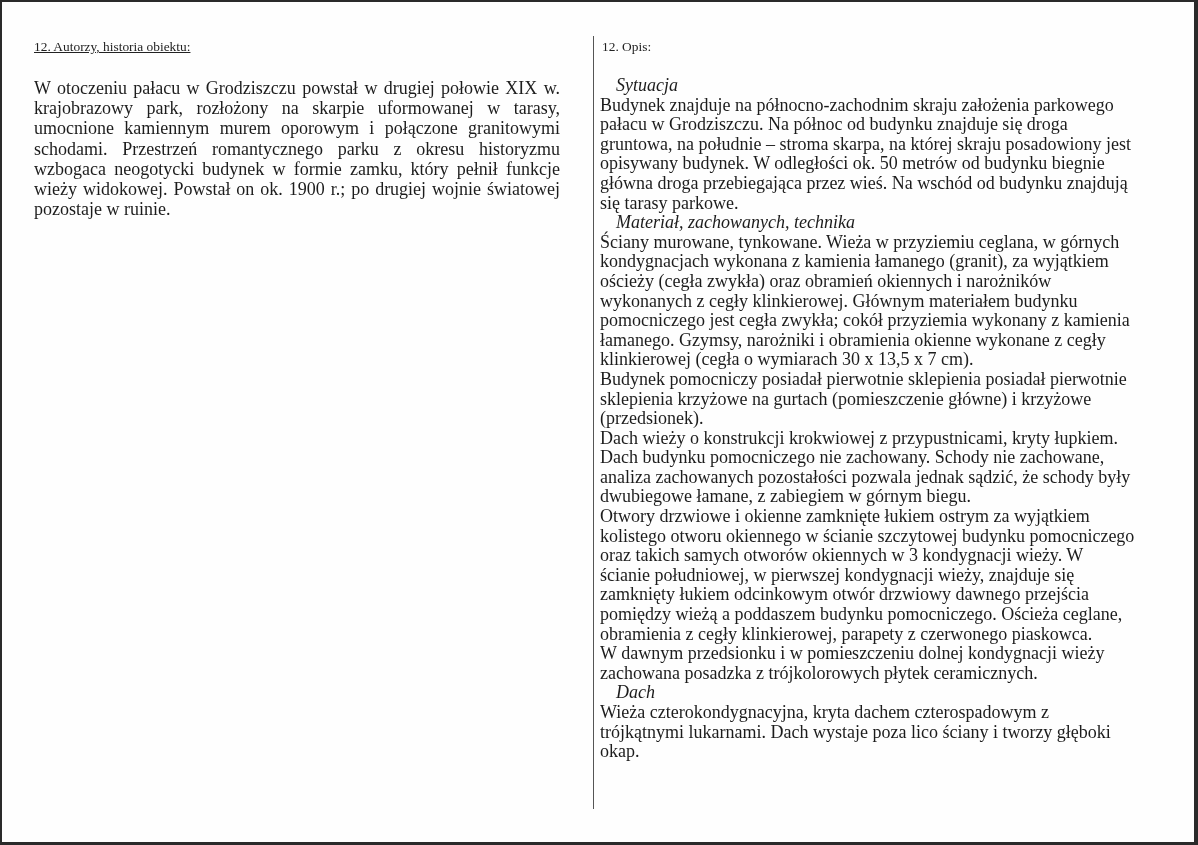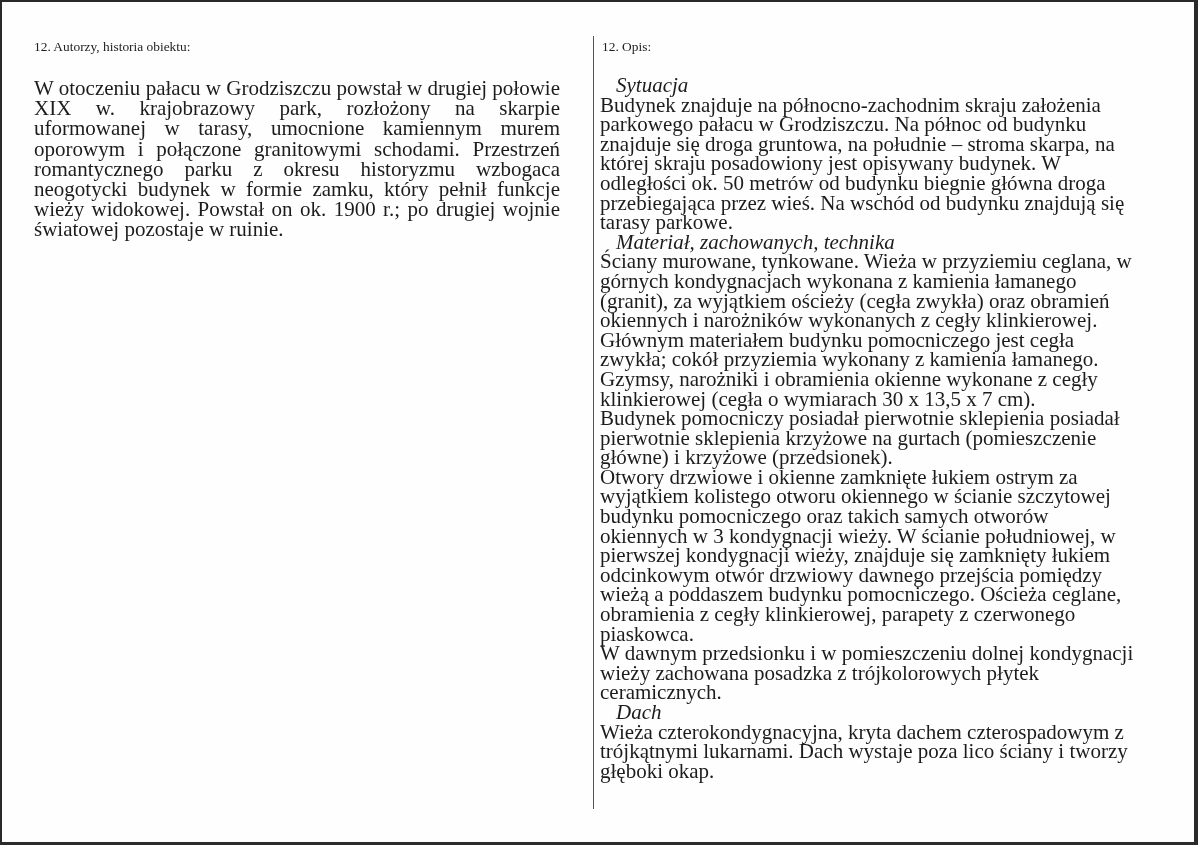--- a/index.html
+++ b/index.html
@@ -12,29 +12,29 @@
     .page {
       position: absolute; left: 2px; top: 2px;
       width: 1192px; height: 840px;
       background: #fefefe;
     }
     .section-label {
       position: absolute;
       font-size: 13.4px;
       color: #222;
     }
-    #label-12 { left: 32px; top: 37px; }
+    #label-12 { left: 32px; top: 37px; text-decoration: underline; }
     #label-13 { left: 600px; top: 37px; }
     .divider {
       position: absolute; left: 591px; top: 34px;
       width: 1px; height: 773px; background: #555;
     }
     .col {
       position: absolute;
-      font-size: 21px;
+      font-size: 18px;
       line-height: 19.6px;
     }
     .left-col {
       left: 32px; top: 76px; width: 526px;
       text-align: justify;
       line-height: 20.2px;
     }
     .right-col {
       left: 598px; top: 74px; width: 535px;
     }
@@ -54,20 +54,21 @@
   <div class="divider"></div>
 
   <div class="section-label" id="label-13">12. Opis:</div>
   <div class="col right-col">
     <p class="sub">Sytuacja</p>
     <p>Budynek znajduje na północno-zachodnim skraju założenia parkowego pałacu w Grodziszczu. Na północ od budynku znajduje się droga gruntowa, na południe – stroma skarpa, na której skraju posadowiony jest opisywany budynek. W odległości ok. 50 metrów od budynku biegnie główna droga przebiegająca przez wieś. Na wschód od budynku znajdują się tarasy parkowe.</p>
 
     <p class="sub">Materiał, zachowanych, technika</p>
     <p>Ściany murowane, tynkowane. Wieża w przyziemiu ceglana, w górnych kondygnacjach wykonana z kamienia łamanego (granit), za wyjątkiem ościeży (cegła zwykła) oraz obramień okiennych i narożników wykonanych z cegły klinkierowej. Głównym materiałem budynku pomocniczego jest cegła zwykła; cokół przyziemia wykonany z kamienia łamanego. Gzymsy, narożniki i obramienia okienne wykonane z cegły klinkierowej (cegła o wymiarach 30 x 13,5 x 7 cm).</p>
     <p>Budynek pomocniczy posiadał pierwotnie sklepienia posiadał pierwotnie sklepienia krzyżowe na gurtach (pomieszczenie główne) i krzyżowe (przedsionek).</p>
+    <p>Dach wieży o konstrukcji krokwiowej z przypustnicami, kryty łupkiem. Dach budynku pomocniczego nie zachowany. Schody nie zachowane, analiza zachowanych pozostałości pozwala jednak sądzić, że schody były dwubiegowe łamane, z zabiegiem w górnym biegu.</p>
     <p>Otwory drzwiowe i okienne zamknięte łukiem ostrym za wyjątkiem kolistego otworu okiennego w ścianie szczytowej budynku pomocniczego oraz takich samych otworów okiennych  w 3 kondygnacji wieży. W ścianie południowej, w pierwszej kondygnacji wieży, znajduje się zamknięty łukiem odcinkowym otwór drzwiowy dawnego przejścia pomiędzy wieżą a poddaszem budynku pomocniczego.  Ościeża ceglane, obramienia z cegły klinkierowej, parapety z czerwonego piaskowca.</p>
     <p>W dawnym przedsionku i w pomieszczeniu dolnej kondygnacji wieży zachowana posadzka z trójkolorowych płytek ceramicznych.</p>
 
     <p class="sub">Dach</p>
 
     <p>Wieża czterokondygnacyjna, kryta dachem czterospadowym z trójkątnymi lukarnami. Dach wystaje poza lico ściany i tworzy głęboki okap.</p>
   </div>
 </div>
 
 </body></html>

